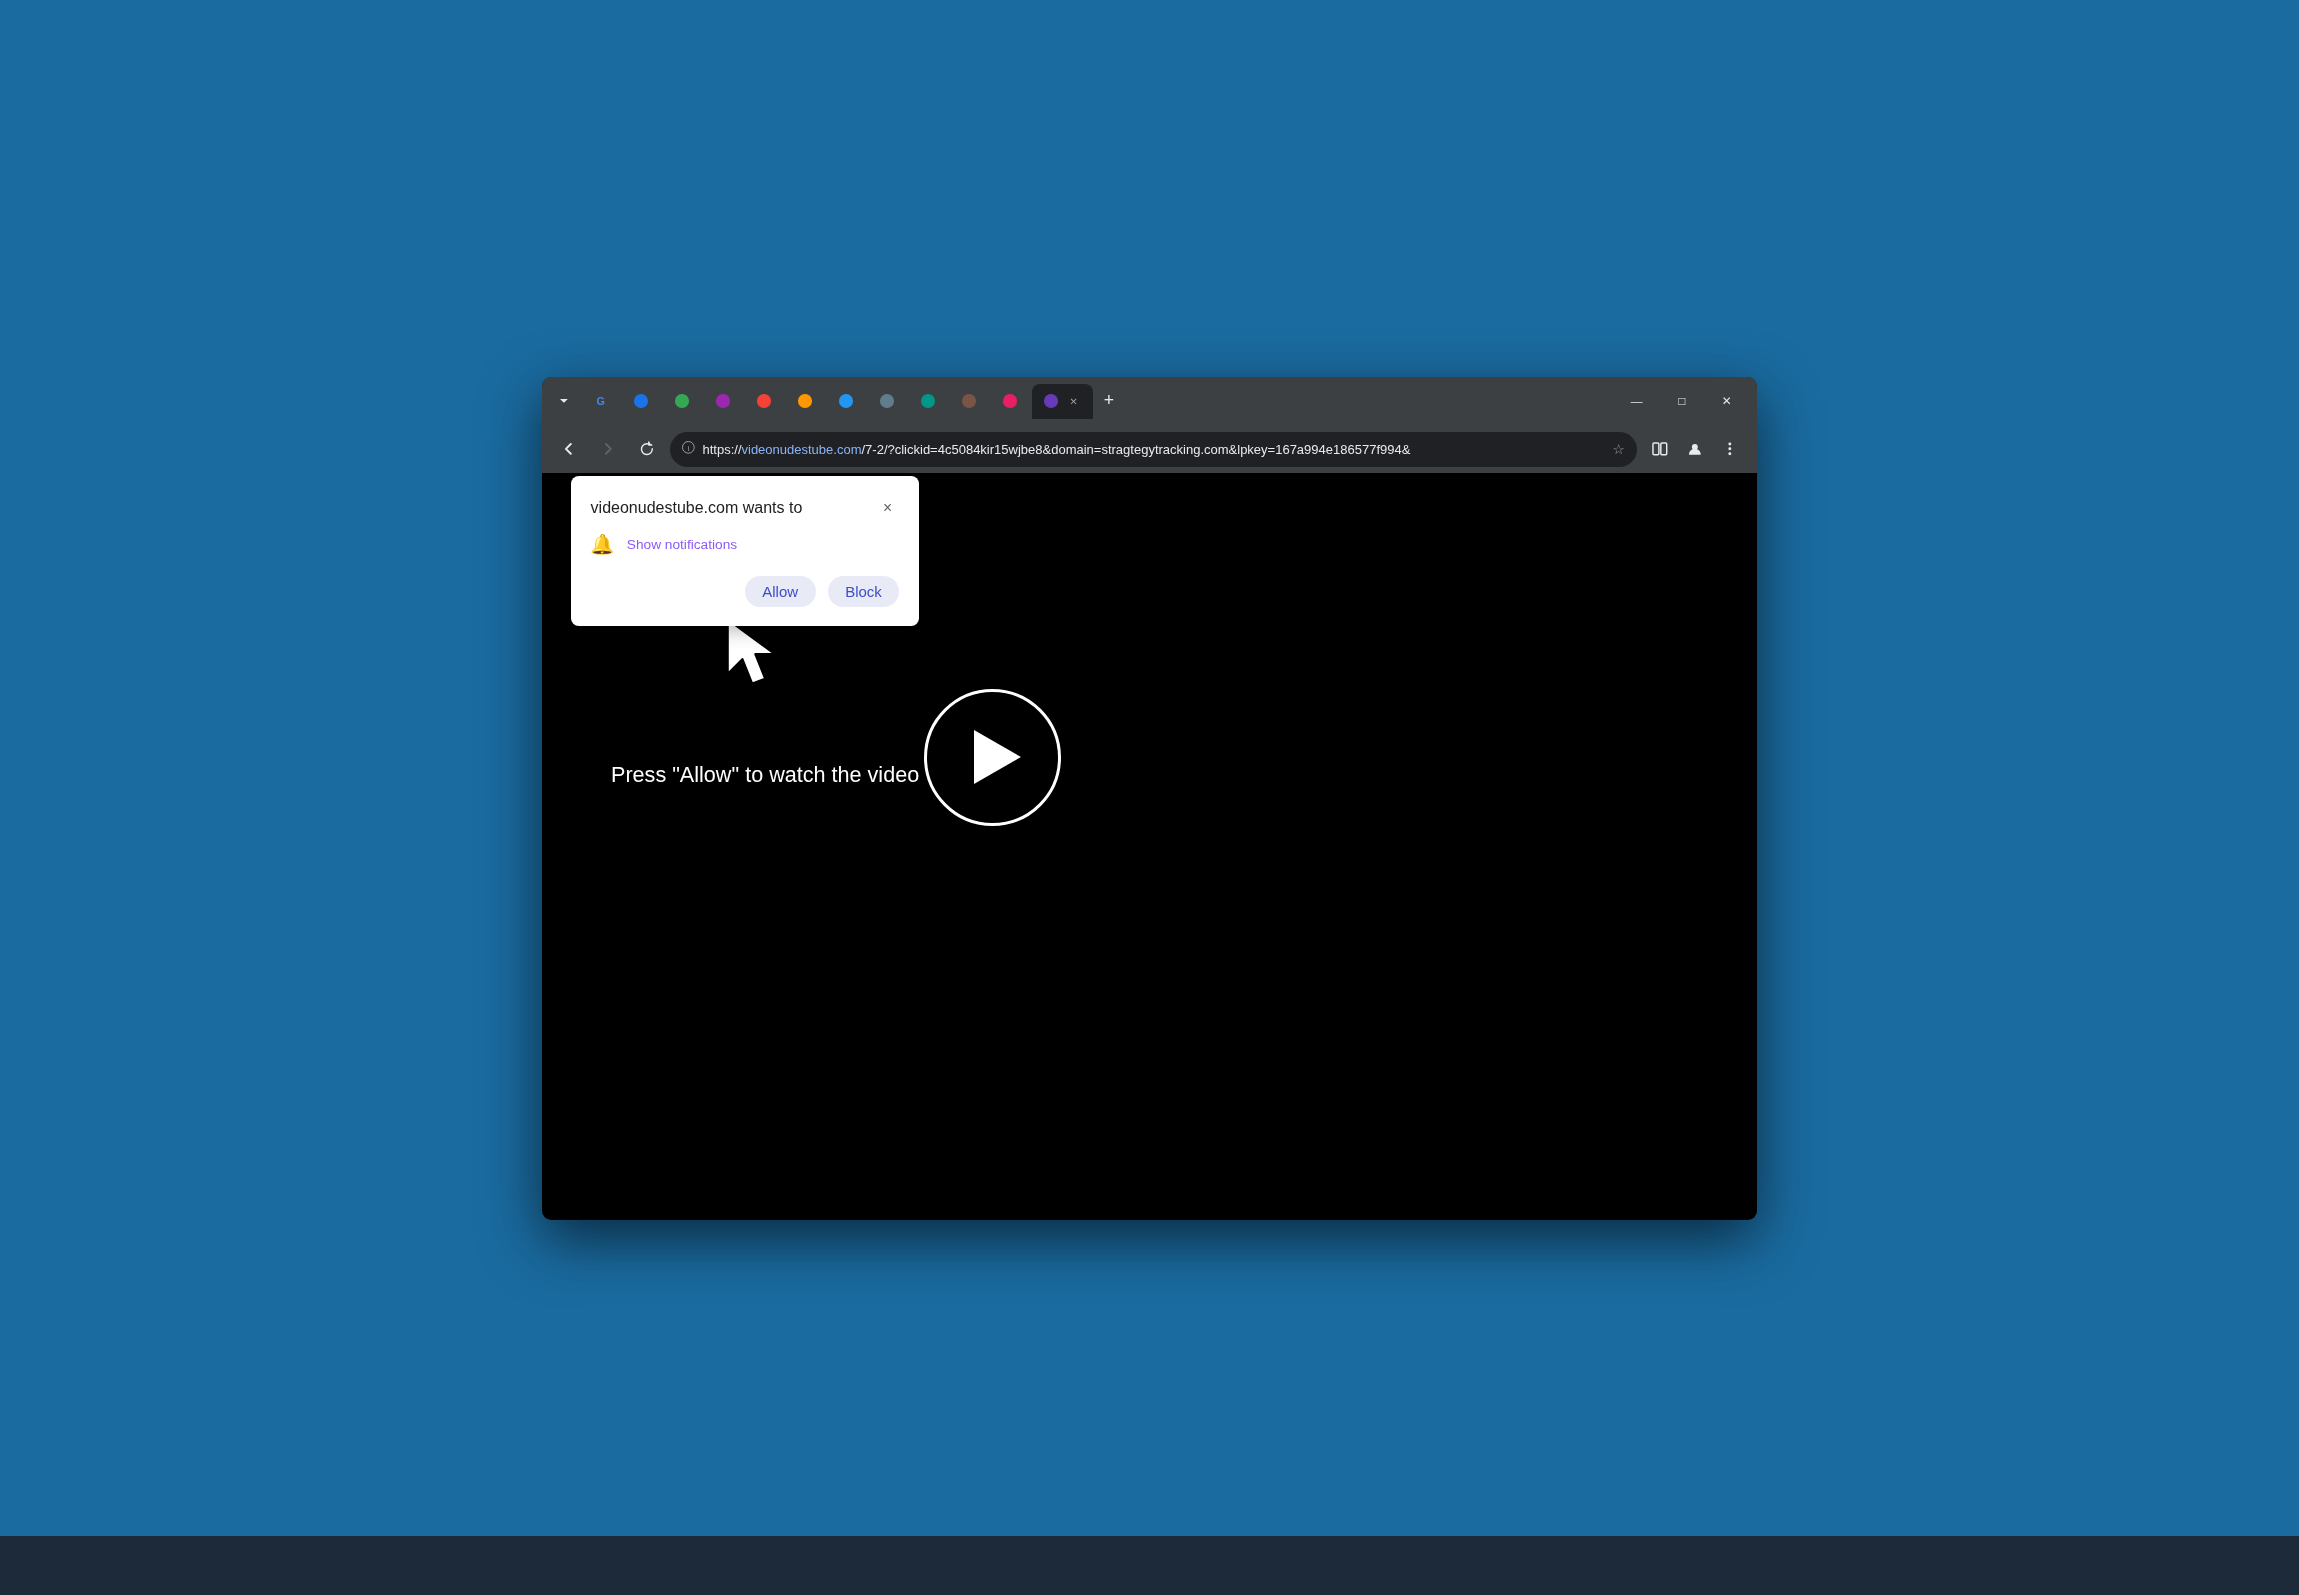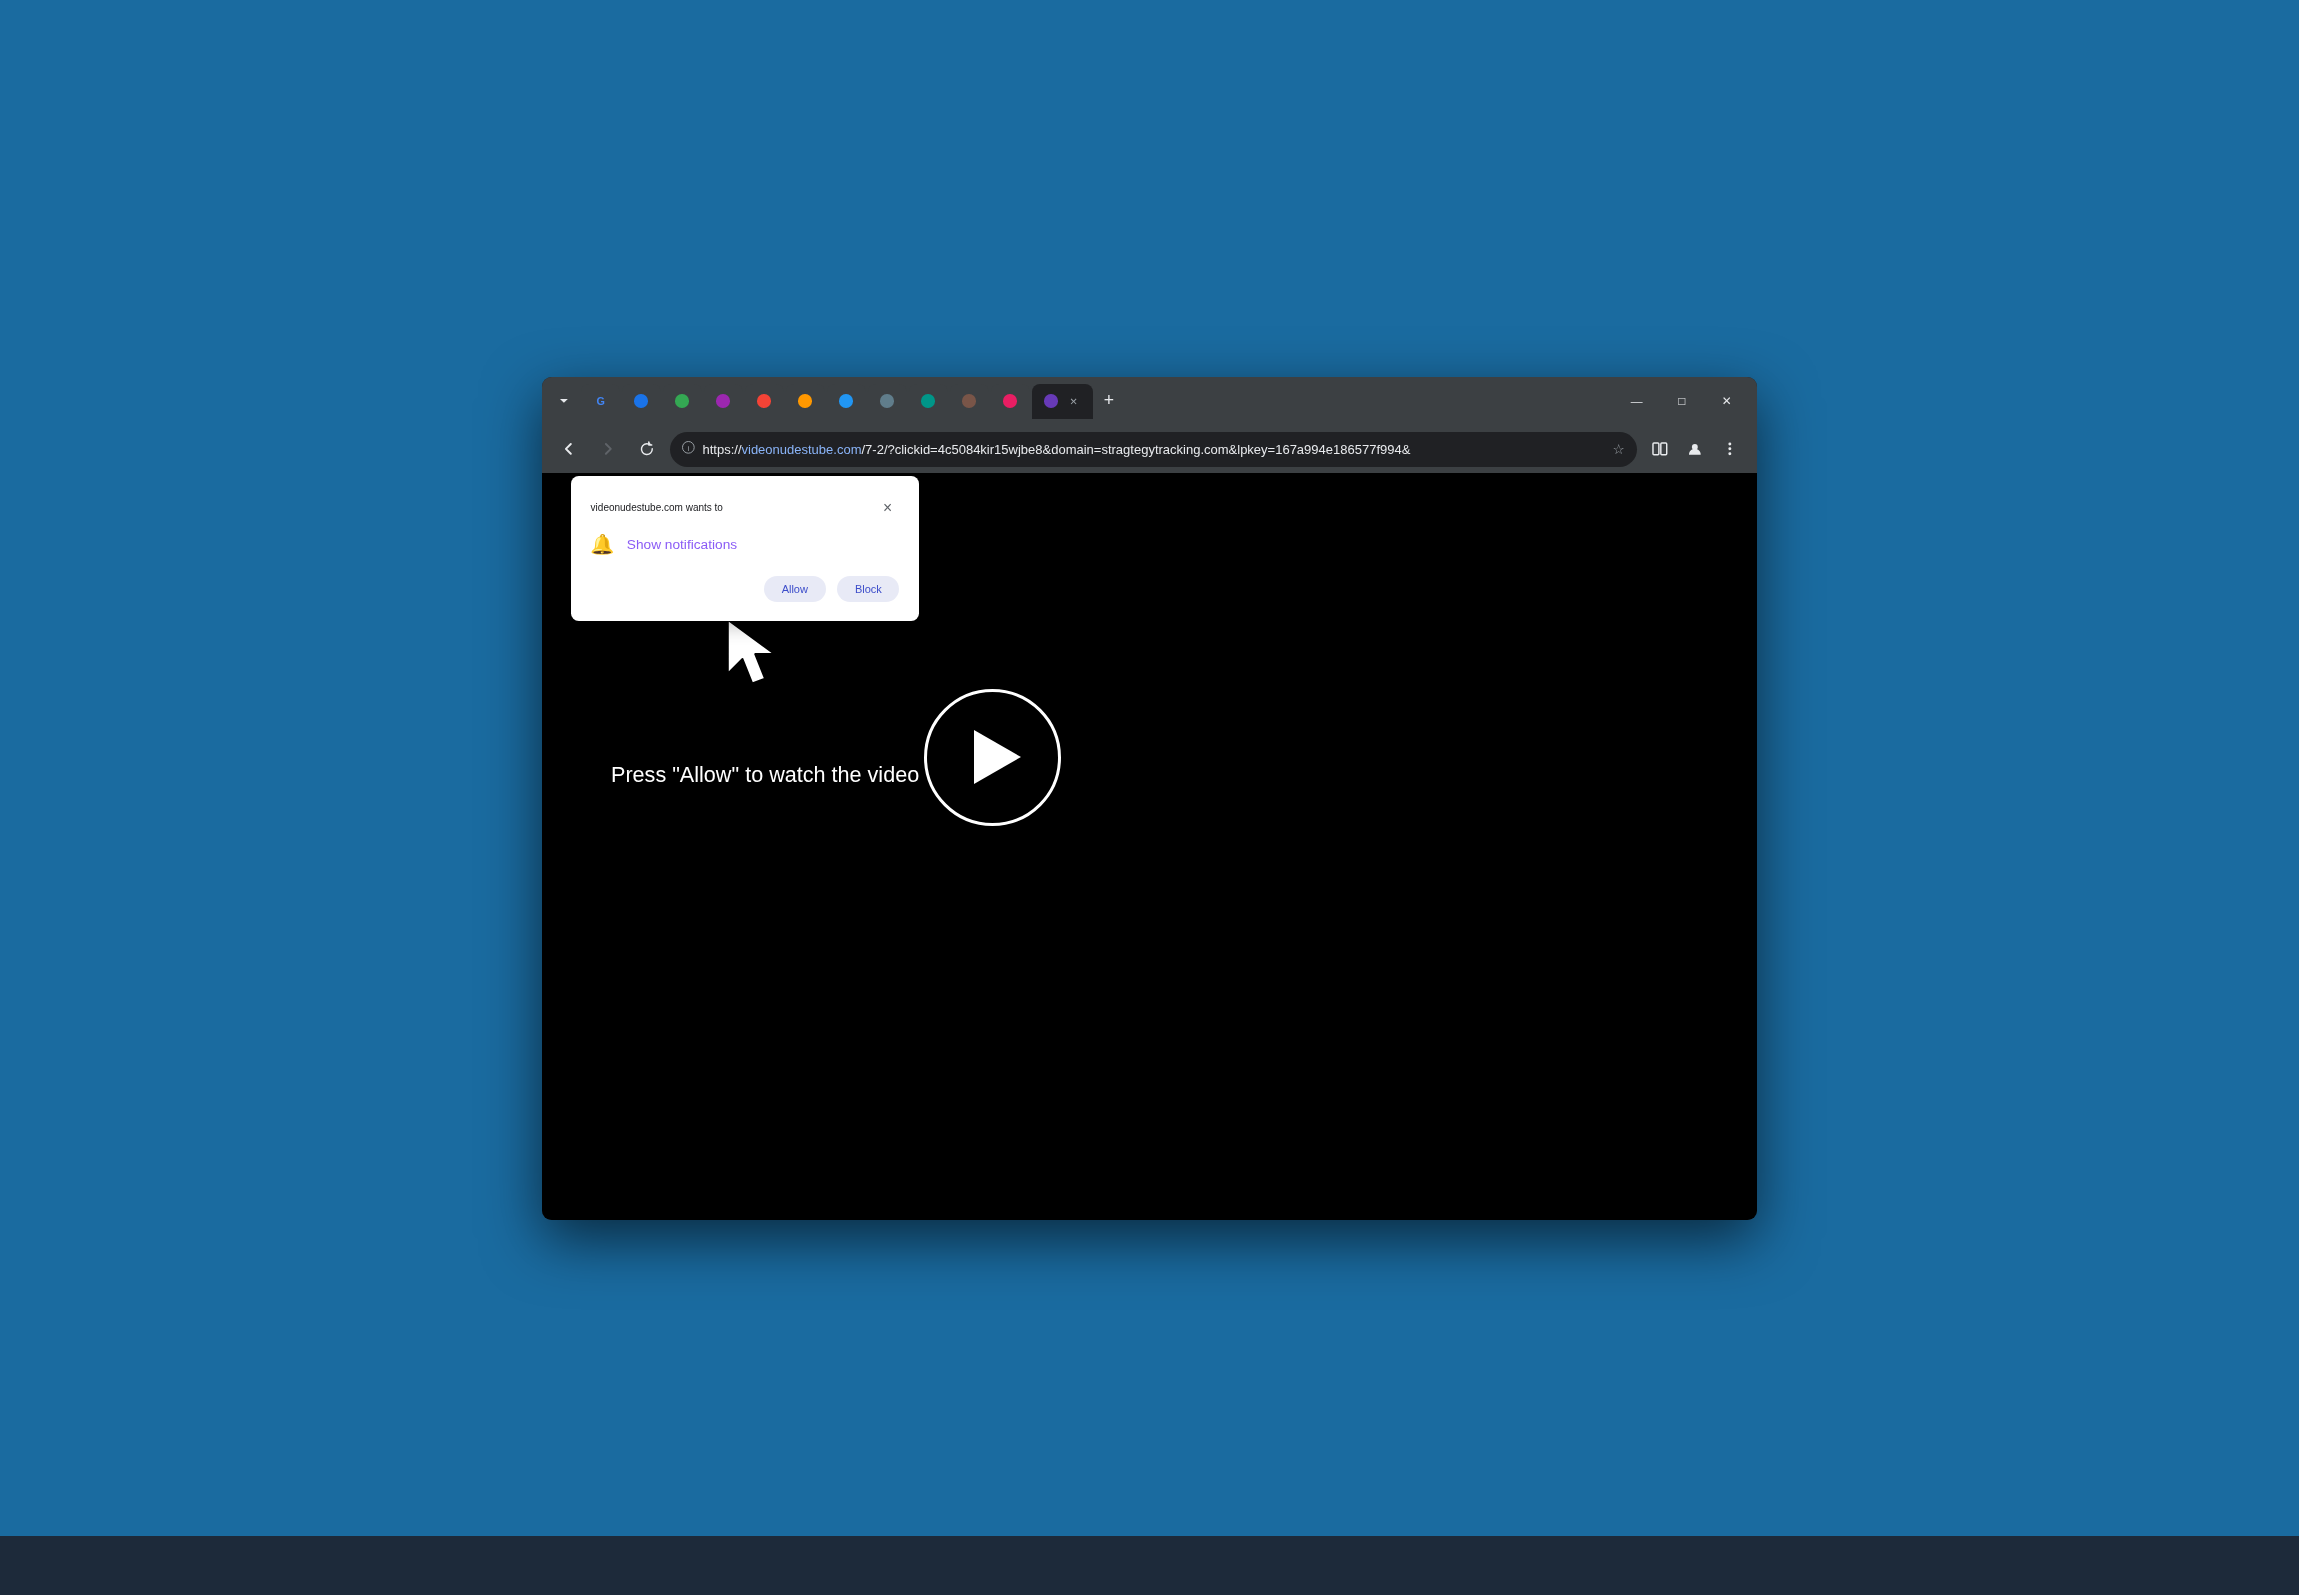--- a/index.html
+++ b/index.html
@@ -289,21 +289,21 @@
     }
 
     .popup-header {
       display: flex;
       align-items: center;
       justify-content: space-between;
       margin-bottom: 13.7px;
     }
 
     .popup-title {
-      font-size: 10px;
+      font-size: 16px;
       color: #202124;
       font-weight: 400;
     }
 
     .popup-close {
       width: 23.5px;
       height: 23.5px;
       display: flex;
       align-items: center;
       justify-content: center;
@@ -333,21 +333,21 @@
     .popup-buttons {
       display: flex;
       justify-content: flex-end;
       gap: 11.8px;
     }
 
     .popup-btn {
       padding: 6.9px 17.6px;
       border-radius: 19.6px;
       border: none;
-      font-size: 11px;
+      font-size: 15px;
       font-weight: 500;
       cursor: pointer;
       background: #e8eaf6;
       color: #3c4dca;
     }
 
     
     .favicon-g {
       width: 15.7px;
       height: 15.7px;

